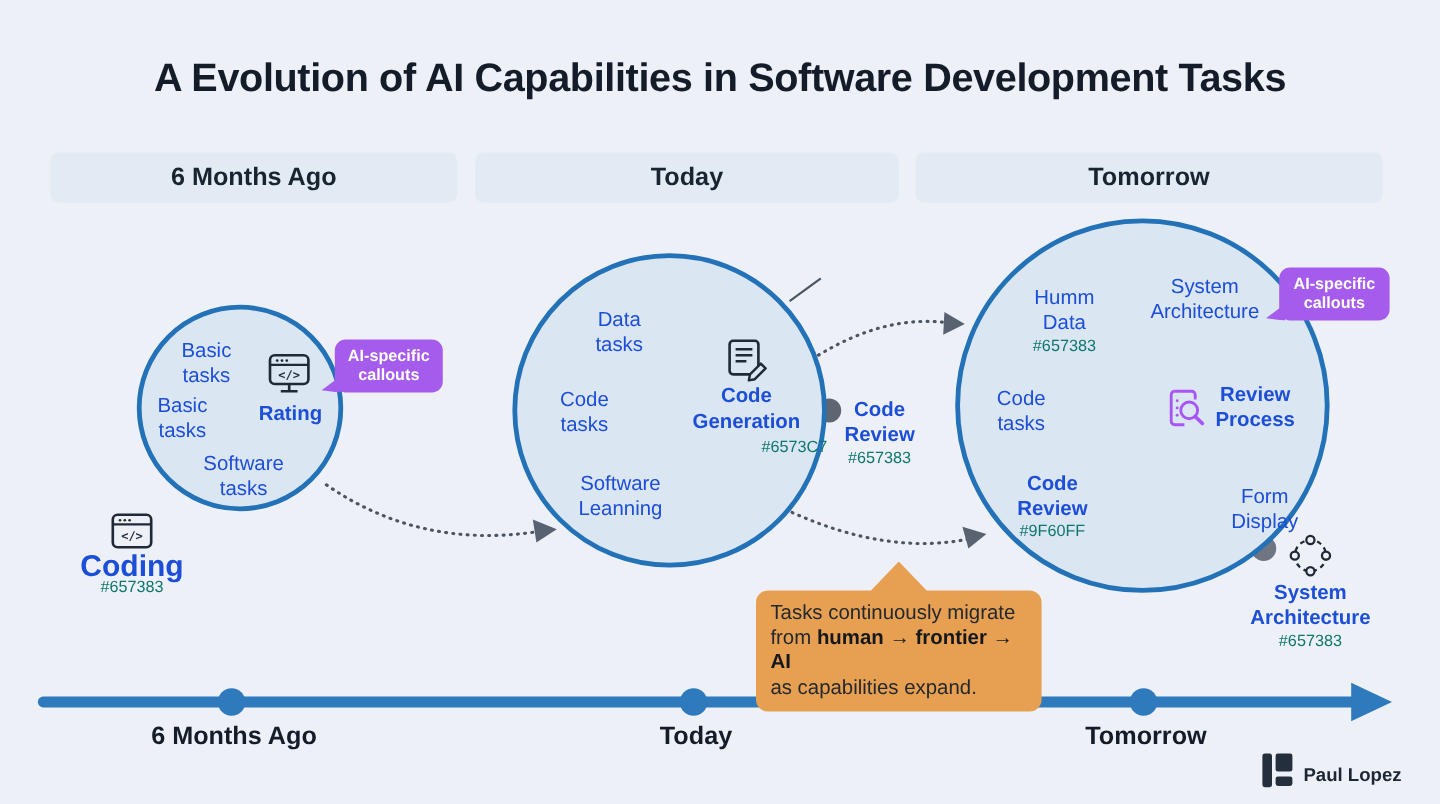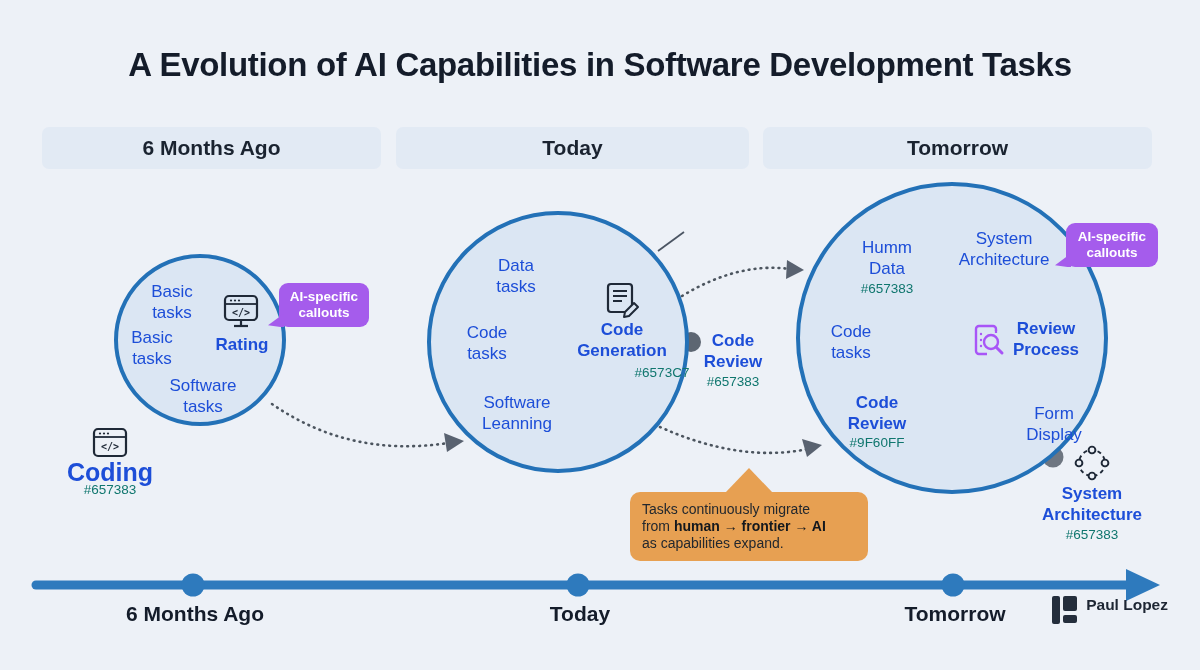--- a/index.html
+++ b/index.html
@@ -40,33 +40,33 @@
     font-size:13.5px;font-weight:700;line-height:1.2;text-align:center;
     padding:6px 10px;box-sizing:border-box;margin-top:48px;
   }
   .pcallout .tail{
     position:absolute;left:-11px;bottom:0px;width:16px;height:14px;background:#a55cec;
     clip-path:polygon(100% 0,100% 100%,0 85%);
   }
   .note{
     position:absolute;left:630px;top:492px;width:238px;background:#e7a052;
     border-radius:10px;padding:9px 12px;box-sizing:border-box;
-    font-size:14px;line-height:1.22;color:#23282e;
+    font-size:17px;line-height:1.22;color:#23282e;
   }
   .note b{color:#14181d;}
   .note .tail{
     position:absolute;left:95px;top:-24px;width:48px;height:25px;background:#e7a052;
     clip-path:polygon(50% 0,0 100%,100% 100%);
   }
   .tl-label{
     position:absolute;transform:translate(-50%,0);top:602px;
     font-size:21px;font-weight:700;color:#141c2a;
   }
   .brand{
-    position:absolute;right:32px;top:596px;display:flex;align-items:flex-start;gap:8px;
+    position:absolute;right:32px;top:628px;display:flex;align-items:flex-end;gap:8px;
   }
   .brand .mark{position:relative;width:26px;height:28px;}
   .brand .mark .bar{position:absolute;left:0;top:0;width:8px;height:28px;background:#242e3c;border-radius:2px;}
   .brand .mark .sq{position:absolute;left:11px;top:0;width:14px;height:15px;background:#242e3c;border-radius:2px;}
   .brand .mark .foot{position:absolute;left:11px;top:19px;width:14px;height:8px;background:#242e3c;border-radius:2px;}
   .brand .name{font-size:15.5px;font-weight:700;color:#1d2633;}
   svg text{font-family:"DejaVu Sans Mono", monospace;}
 </style>
 </head>
 <body>

